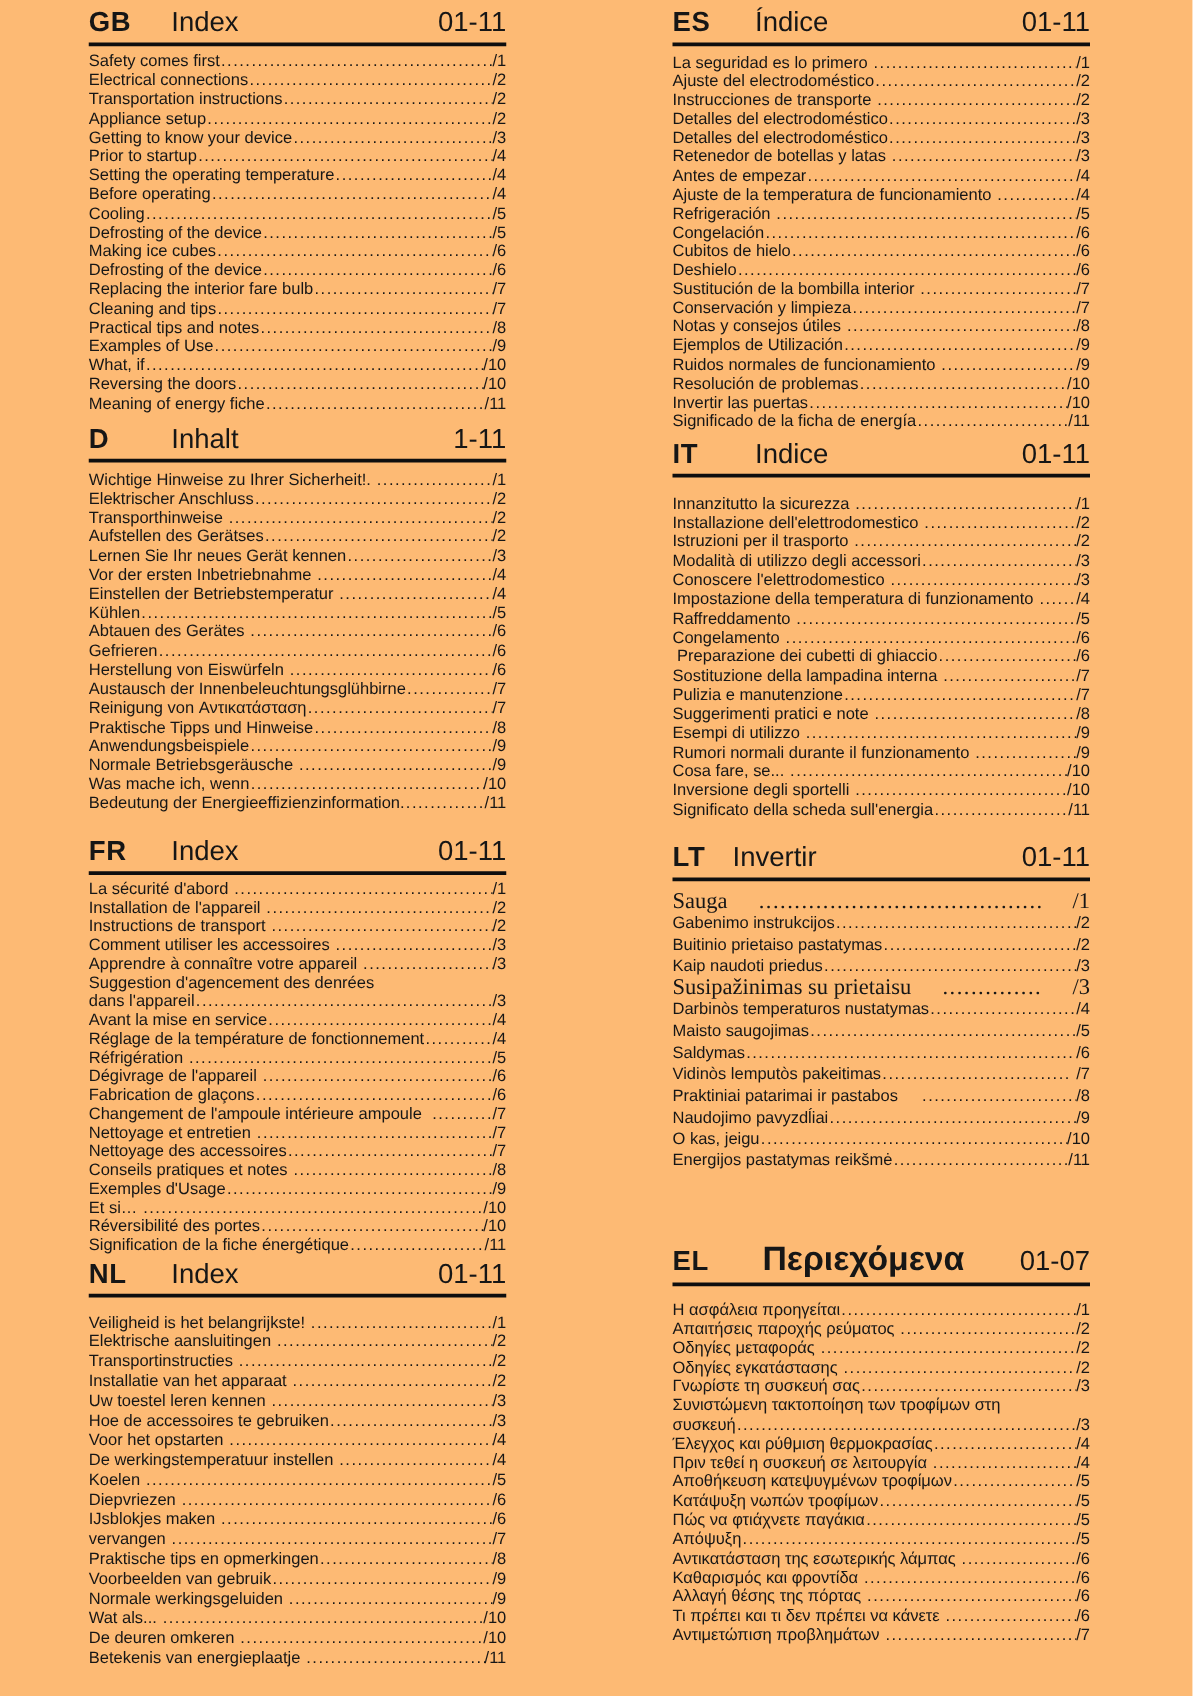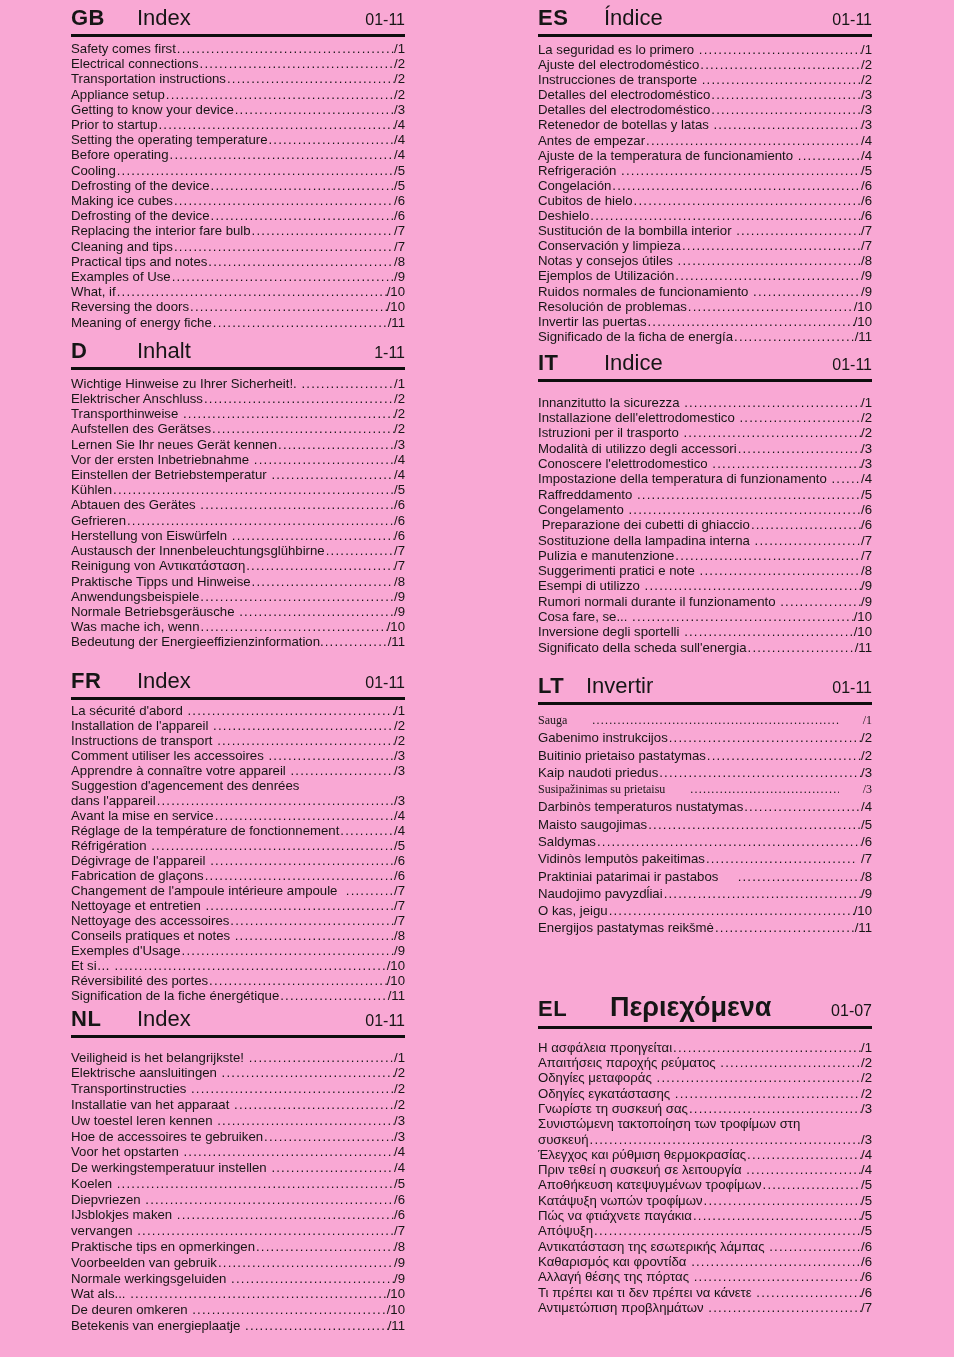--- a/index.html
+++ b/index.html
@@ -12,21 +12,21 @@
     height: 1357px;
     font-family: "Liberation Sans", sans-serif;
     color: #161616;
     -webkit-font-smoothing: antialiased;
   }
   .page {
     position: relative;
     width: 954px;
     height: 1357px;
     overflow: hidden;
-    background: #f9a8d4;
+    background: #fdba74;
   }
   .col {
     position: absolute;
     top: 0;
     width: 334px;
   }
   .col-left  { left: 71px; }
   .col-right { left: 538px; }
 
   .sec-head {
@@ -35,21 +35,21 @@
     border-bottom: 3px solid #0e0e0e;
     padding-bottom: 3px;
   }
   .sec-lang {
     font-size: 22px;
     font-weight: bold;
     min-width: 66px;
     letter-spacing: 0.5px;
   }
   .sec-title { font-size: 22px; flex: 1; }
-  .sec-pages { font-size: 16px; }
+  .sec-pages { font-size: 22px; }
 
   .toc { padding-top: 4px; }
   .toc-row {
     display: flex;
     align-items: baseline;
     font-size: 13.2px;
     line-height: 15.2px;
   }
   .toc-label { white-space: pre; }
   .toc-dots {
@@ -58,21 +58,21 @@
     white-space: nowrap;
     letter-spacing: 1.2px;
     padding: 0 1px;
   }
   .toc-dots::after {
     content: "................................................................................................................";
   }
   .toc-page { white-space: pre; }
   .toc-row.serif {
     font-family: "Liberation Serif", serif;
-    font-size: 12px;
+    font-size: 18px;
     gap: 24px;
   }
 
   
   #sec-gb { margin-top: 5px; }
   #sec-gb .toc { padding-top: 4px; }
   #sec-gb .toc-row { line-height: 15.2px; }
 
   #sec-d { margin-top: 8px; }
   #sec-d .toc { padding-top: 6px; }

